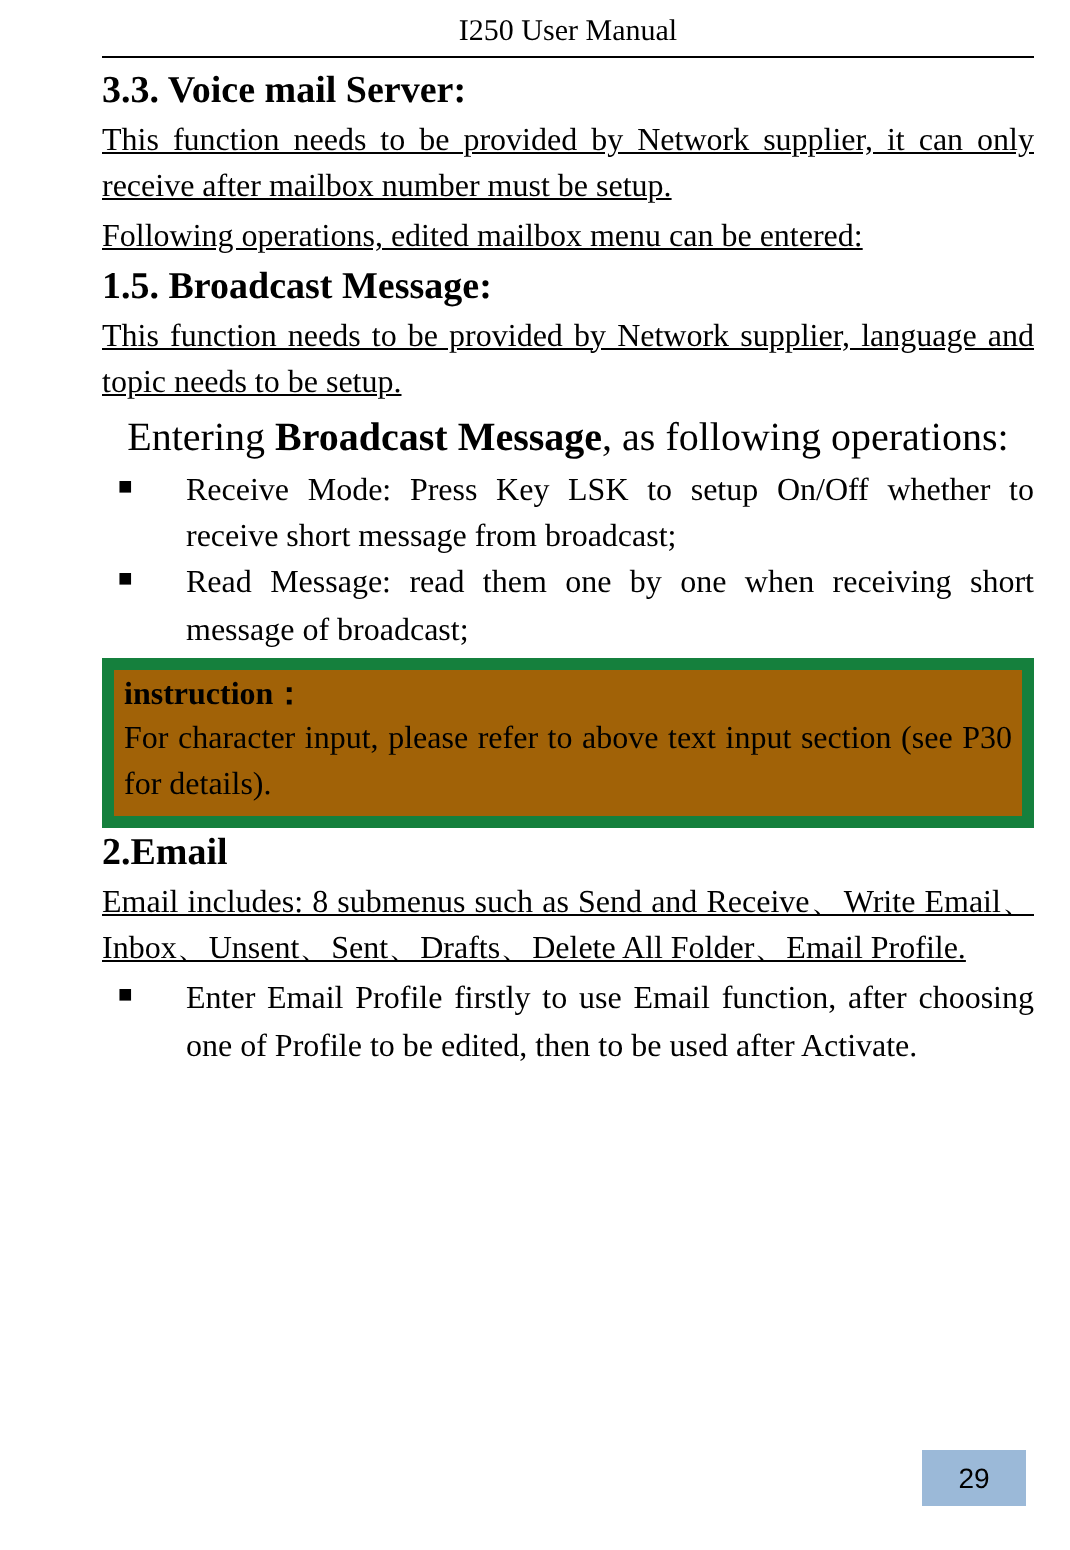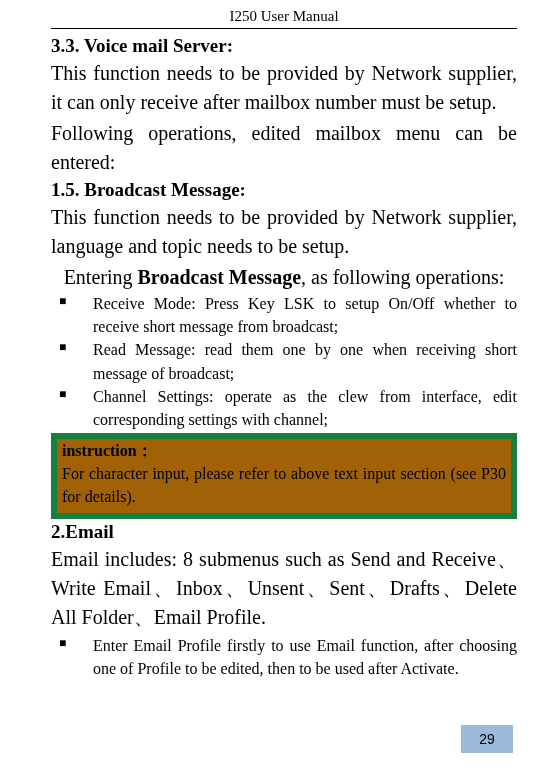--- a/index.html
+++ b/index.html
@@ -25,23 +25,24 @@
       border-bottom: 1.5px solid #000;
       margin-bottom: 6px;
     }
     .section-heading {
       font-size: 19px;
       font-weight: bold;
       margin-top: 2px;
       margin-bottom: 2px;
     }
     .body-text {
-      font-size: 20px;
+      font-size: 16px;
       line-height: 1.45;
       text-align: justify;
+      text-decoration: underline;
     }
     .body-text.intro {
       margin-bottom: 2px;
     }
     ul.square-list {
       list-style: none;
       padding-left: 0;
       margin-bottom: 2px;
     }
     ul.square-list li {
@@ -108,21 +109,20 @@
   <div class="body-text">Following operations, edited mailbox menu can be entered:</div>
 
   <div class="section-heading">1.5. Broadcast Message:</div>
   <div class="body-text intro">This function needs to be provided by Network supplier, language and topic needs to be setup.</div>
   <div class="entering-line">
     <span>Entering </span><b>Broadcast Message</b><span>, as following operations:</span>
   </div>
   <ul class="square-list">
     <li>Receive Mode: Press Key LSK to setup On/Off whether to receive short message from broadcast;</li>
     <li>Read Message: read them one by one when receiving short message of broadcast;</li>
-    <li>Channel Settings: operate as the clew from interface, edit corresponding settings with channel;</li>
   </ul>
 
   <div class="instruction-box">
     <div class="instruction-title">instruction：</div>
     <div class="instruction-body">For character input, please refer to above text input section (see P30 for details).</div>
   </div>
 
   <div class="section-heading">2.Email</div>
   <div class="body-text intro">Email includes: 8 submenus such as Send and Receive、Write Email、Inbox、Unsent、Sent、Drafts、Delete All Folder、Email Profile.</div>
   <ul class="square-list">

